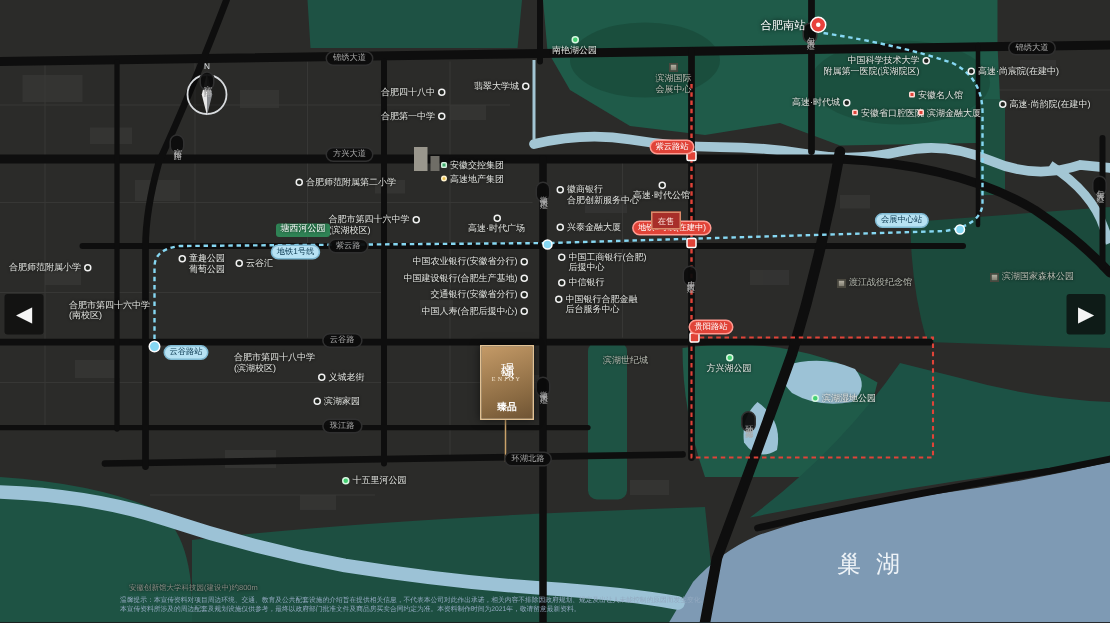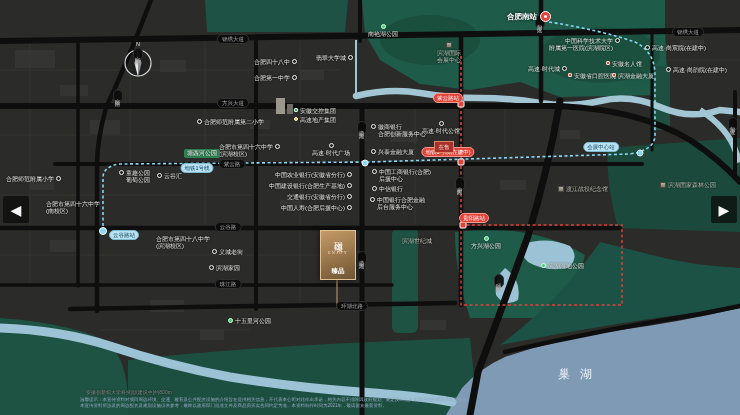--- a/index.html
+++ b/index.html
@@ -25,39 +25,39 @@
   .ic-circle { width:5px; height:5px; border-radius:50%; background:#20241f; border:1.2px solid #f2f2f2; }
   .ic-park-dot { width:5px; height:5px; border-radius:50%; background:#45d072; border:1px solid #d9f7e2; }
   .ic-red-square { width:4px; height:4px; background:#e04338; border:1px solid #ffd9d4; border-radius:1px; }
   .ic-yellow-dot { width:4px; height:4px; border-radius:50%; background:#ecc04c; border:1px solid #fff3cf; }
   .ic-green-sq { width:4px; height:4px; background:#3fae6c; border:1px solid #d2eedd; border-radius:1px; }
   .ic-building { width:6px; height:6px; background:linear-gradient(#b8b4a6,#7d7a6e); border:0.5px solid #4a483f; }
   .ic-train { width:11px; height:11px; border-radius:50%; background:#e8413c; border:1.5px solid #fff; position:relative; }
   .ic-train::after { content:""; position:absolute; left:2.5px; top:2.5px; width:3px; height:3px; border-radius:50%; background:#fff; }
 
   .station { position:absolute; display:flex; align-items:center; gap:3px; }
-  .station .station-name { font-size:7.5px; font-weight:bold; color:#fff; text-shadow:0 0 3px #000;text-align:center; }
+  .station .station-name { font-size:7.5px; font-weight:normal; color:#fff; text-shadow:0 0 3px #000;text-align:center; }
 
   .roadcap { position:absolute; transform:translate(-50%,-50%); background:rgba(12,12,12,.95);
              border:0.5px solid #303030; color:#aaa; font-size:5.5px; line-height:6px;
              padding:1px 4px; border-radius:6px; white-space:nowrap; }
   .roadcap.v { writing-mode:vertical-rl; padding:4px 1px; letter-spacing:1px; border-radius:5px; }
 
   .mcap { position:absolute; transform:translate(-50%,-50%); font-size:5.5px; line-height:6px;
           padding:1px 3px; border-radius:5px; white-space:nowrap; }
   .mcap.cyan { background:#b7e2f3; color:#0c3950; border:0.5px solid #7fb9d2; }
   .mcap.red { background:#e04338; color:#fff; border:0.5px solid #ff9b92; }
 
   .nav-arrow { position:absolute; width:26px; height:27px; background:rgba(10,10,10,.72);
                color:#f5f5f5; font-size:14px; display:flex; align-items:center; justify-content:center;
                border-radius:2px; cursor:pointer; user-select:none; }
   #nav-left { left:3px; top:196px; }
   #nav-right { right:3px; top:196px; }
 
-  .lake-name { position:absolute; left:558px; top:366px; font-size:12px; letter-spacing:10px;
+  .lake-name { position:absolute; left:558px; top:366px; font-size:16px; letter-spacing:10px;
                color:#eef3f7; font-family:Liberation Mono, monospace; }
 
   #logo { position:absolute; left:320px; top:230px; width:36px; height:50px;
           background:linear-gradient(160deg,#c49a67,#8a6a42 70%,#6f5434);
           border:1px solid #e2c193; box-shadow:0 0 6px rgba(0,0,0,.6);
           display:flex; flex-direction:column; align-items:center; justify-content:space-between;
           padding:3px 2px; }
   #logo .logo-vert { writing-mode:vertical-rl; font-size:9px; color:#fff;
                      font-family:"Liberation Serif","DejaVu Serif",serif; letter-spacing:2px; }
   #logo .logo-latin { font-size:4px; letter-spacing:1.5px; color:#f3e4cc;

